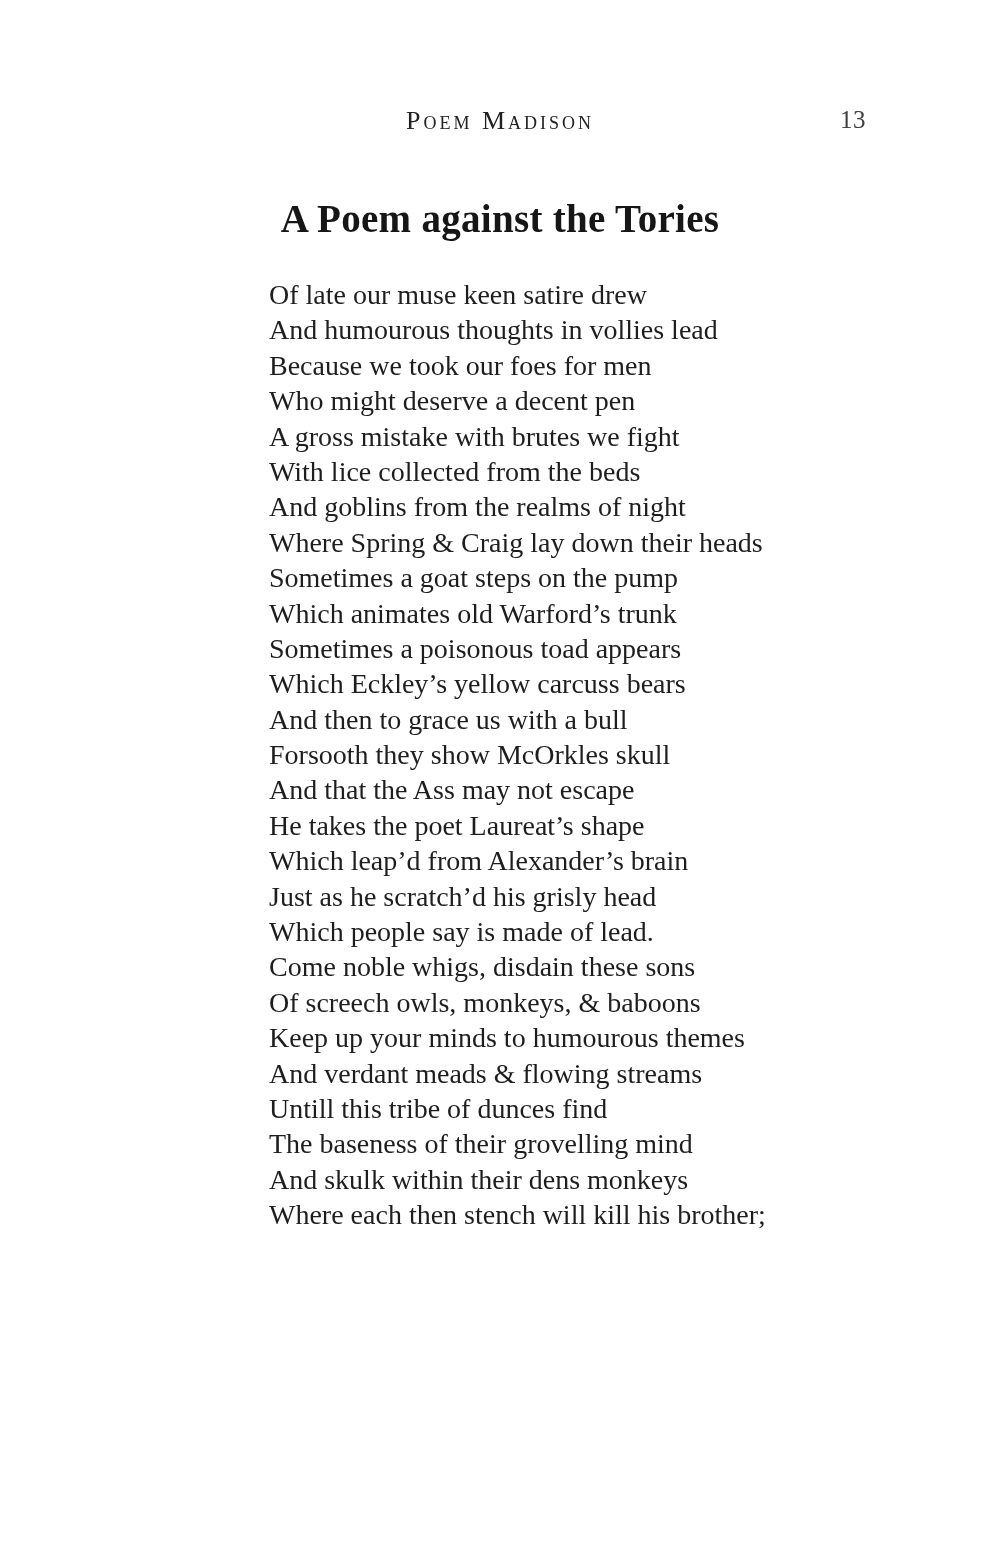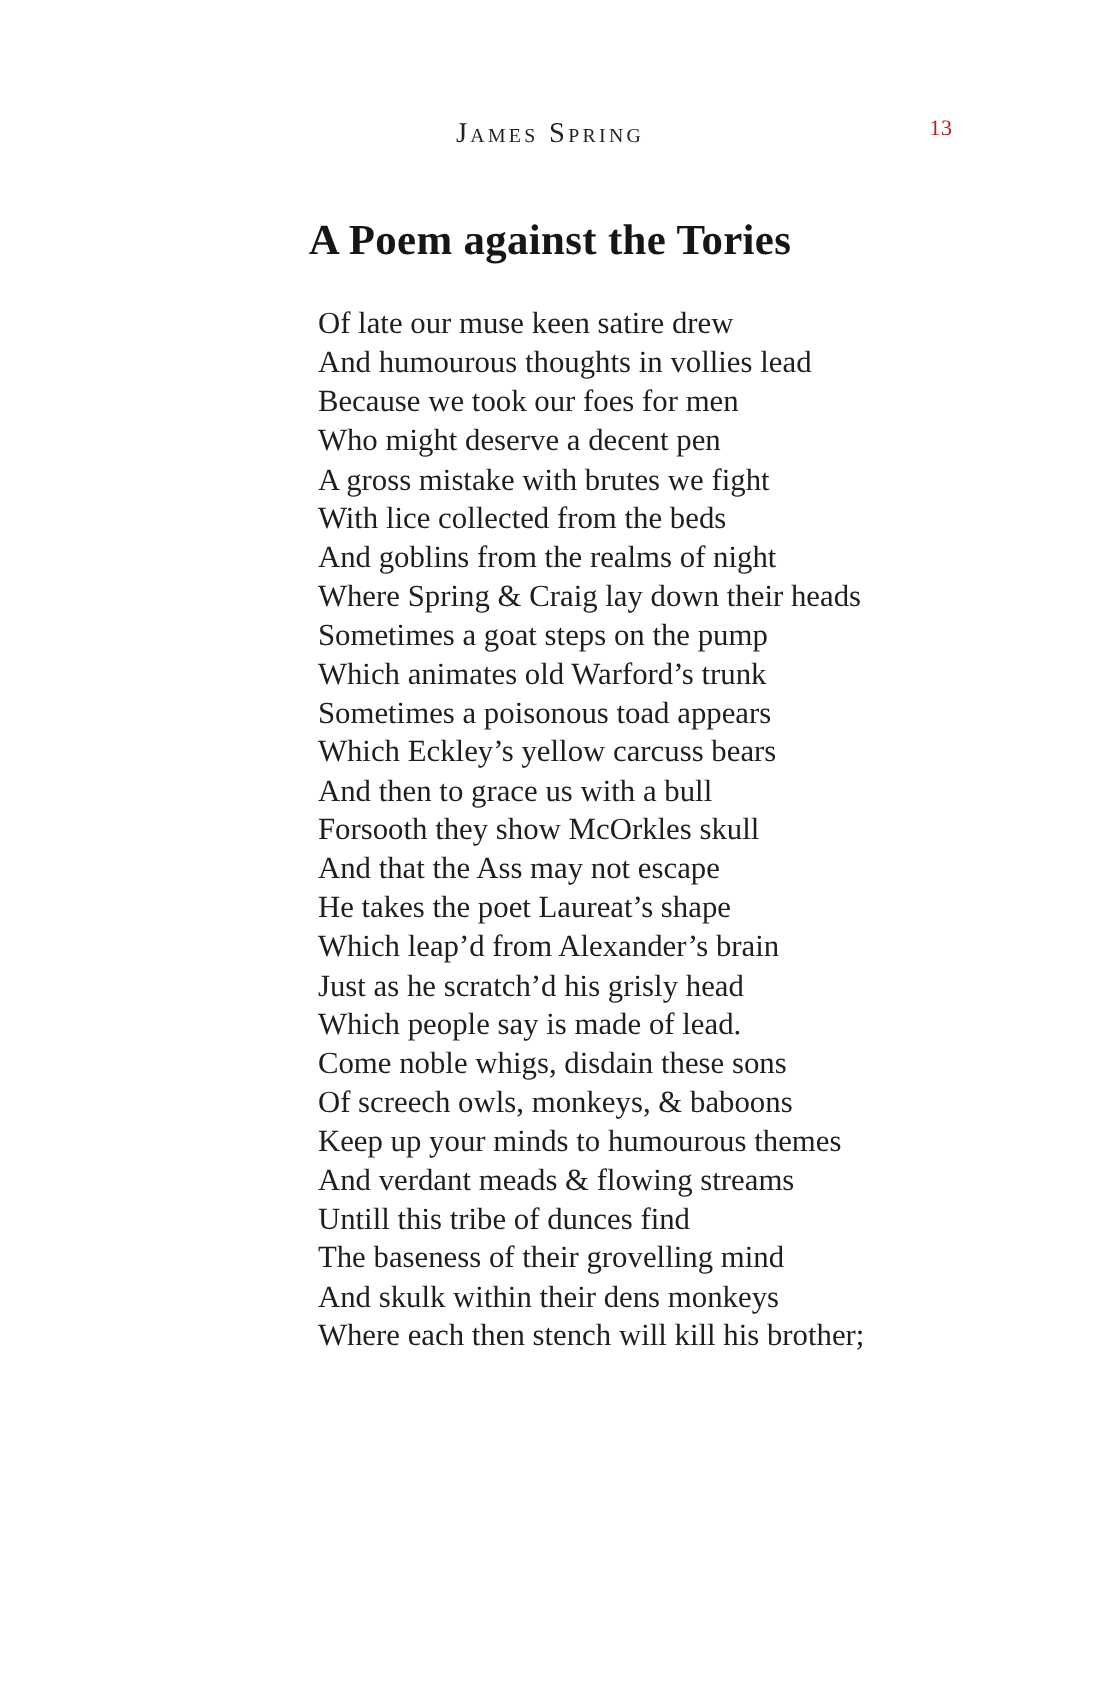--- a/index.html
+++ b/index.html
@@ -29,23 +29,23 @@
     text-align: center;
     font-variant: small-caps;
     font-size: 26px;
     letter-spacing: 3px;
     color: #222222;
   }
   .page-number {
     position: absolute;
     top: 0;
     right: 134px;
-    font-size: 20px;
+    font-size: 25px;
     letter-spacing: 0.5px;
-    color: #b91c1c;
+    color: #404040;
   }
   .poem-title {
     position: absolute;
     top: 196px;
     left: 0;
     width: 100%;
     margin: 0;
     text-align: center;
     font-size: 39px;
     font-weight: bold;
@@ -56,29 +56,28 @@
     position: absolute;
     top: 277px;
     left: 269px;
     font-size: 28px;
     line-height: 35.4px;
     white-space: nowrap;
     color: #1e1e1e;
   }
   .poem-line {
     height: 35.4px;
-    margin-left: 20px;
   }
 </style>
 </head>
 <body>
 
 <div class="page">
   <div class="page-header">
-    <span class="running-head">James Spring</span>
+    <span class="running-head">Poem Madison</span>
     <span class="page-number">13</span>
   </div>
 
   <h1 class="poem-title">A Poem against the Tories</h1>
 
   <div class="poem-body">
       <div class="poem-line">Of late our muse keen satire drew</div>
       <div class="poem-line">And humourous thoughts in vollies lead</div>
       <div class="poem-line">Because we took our foes for men</div>
       <div class="poem-line">Who might deserve a decent pen</div>

